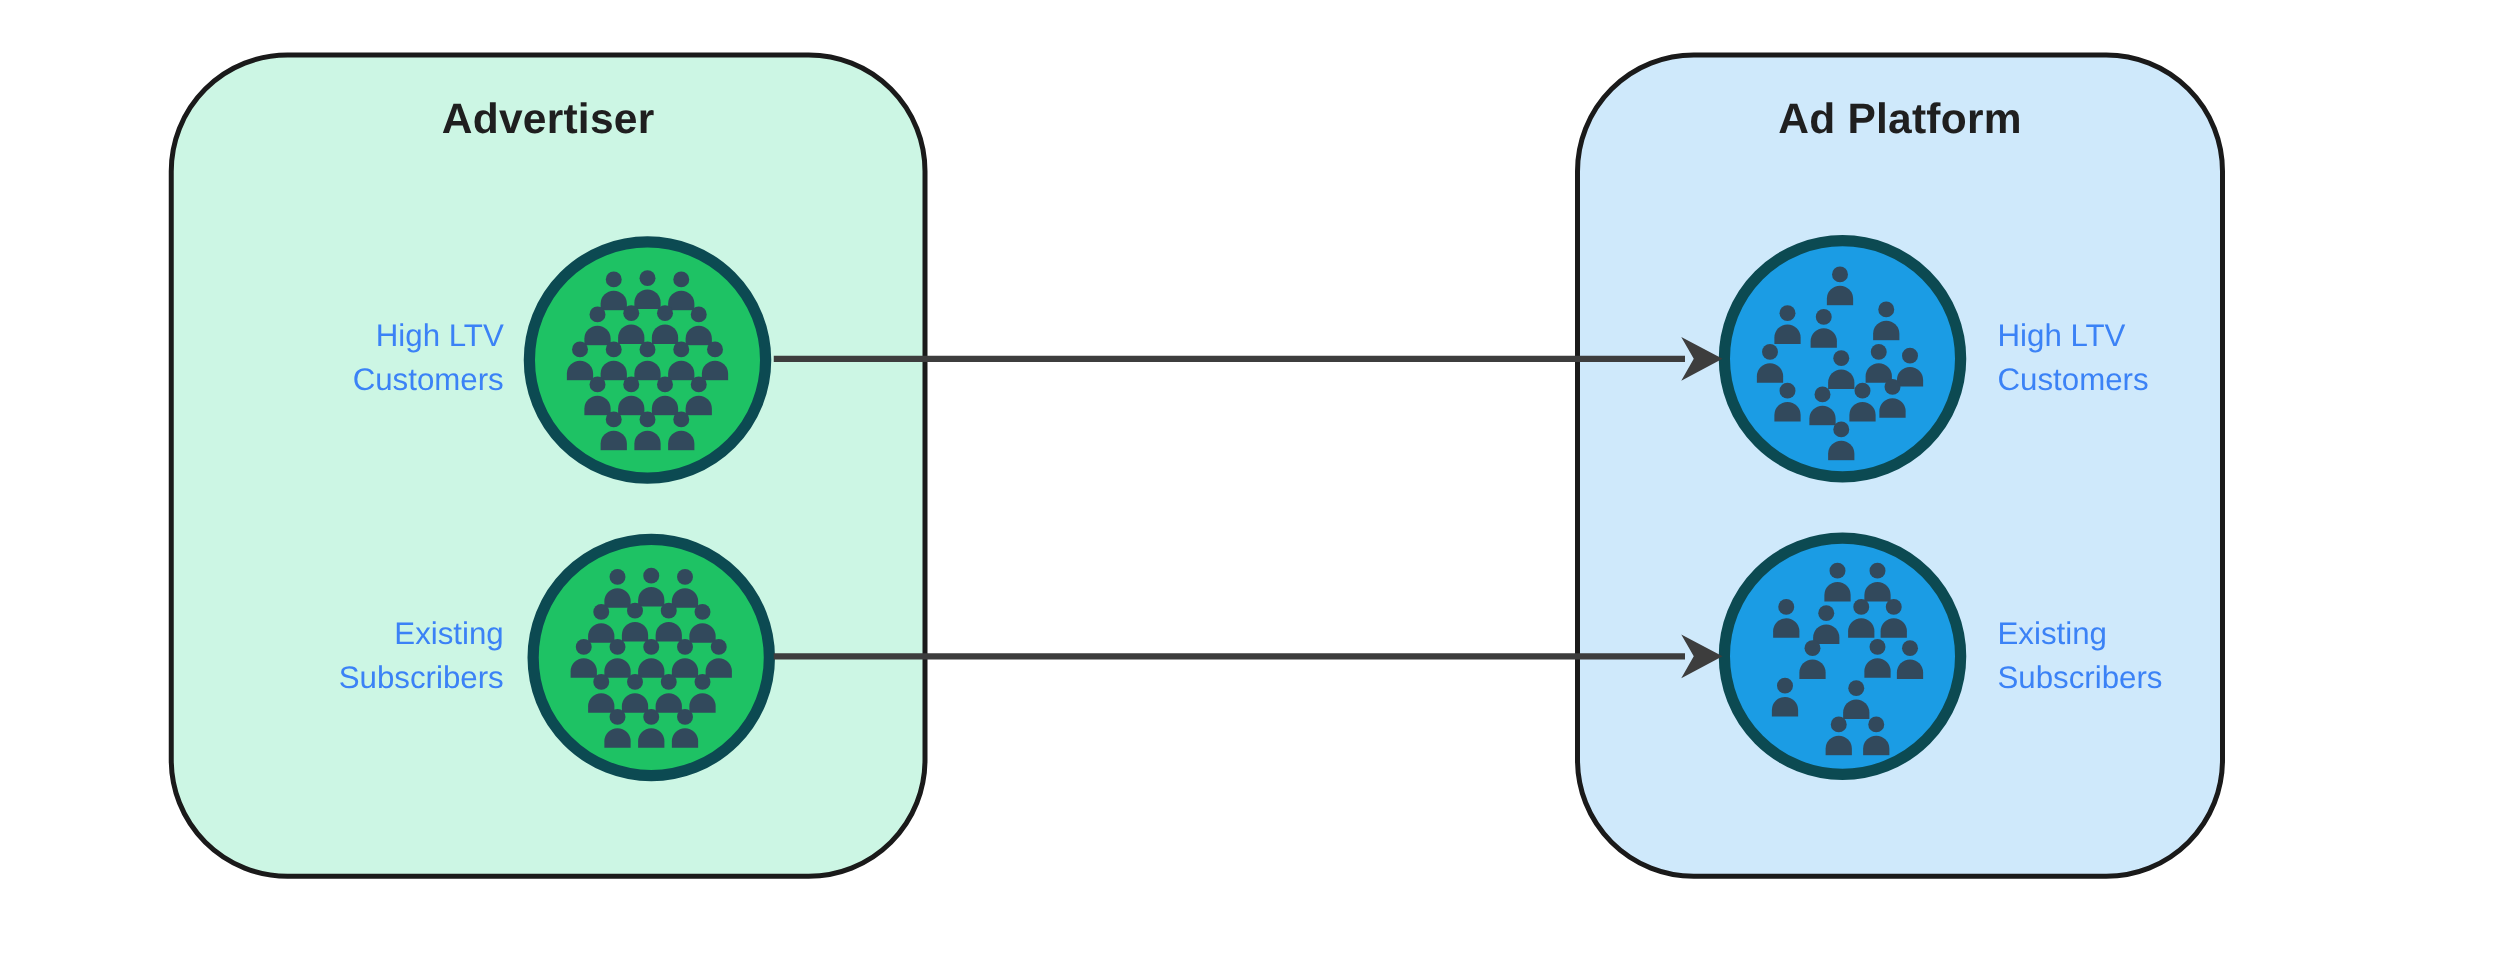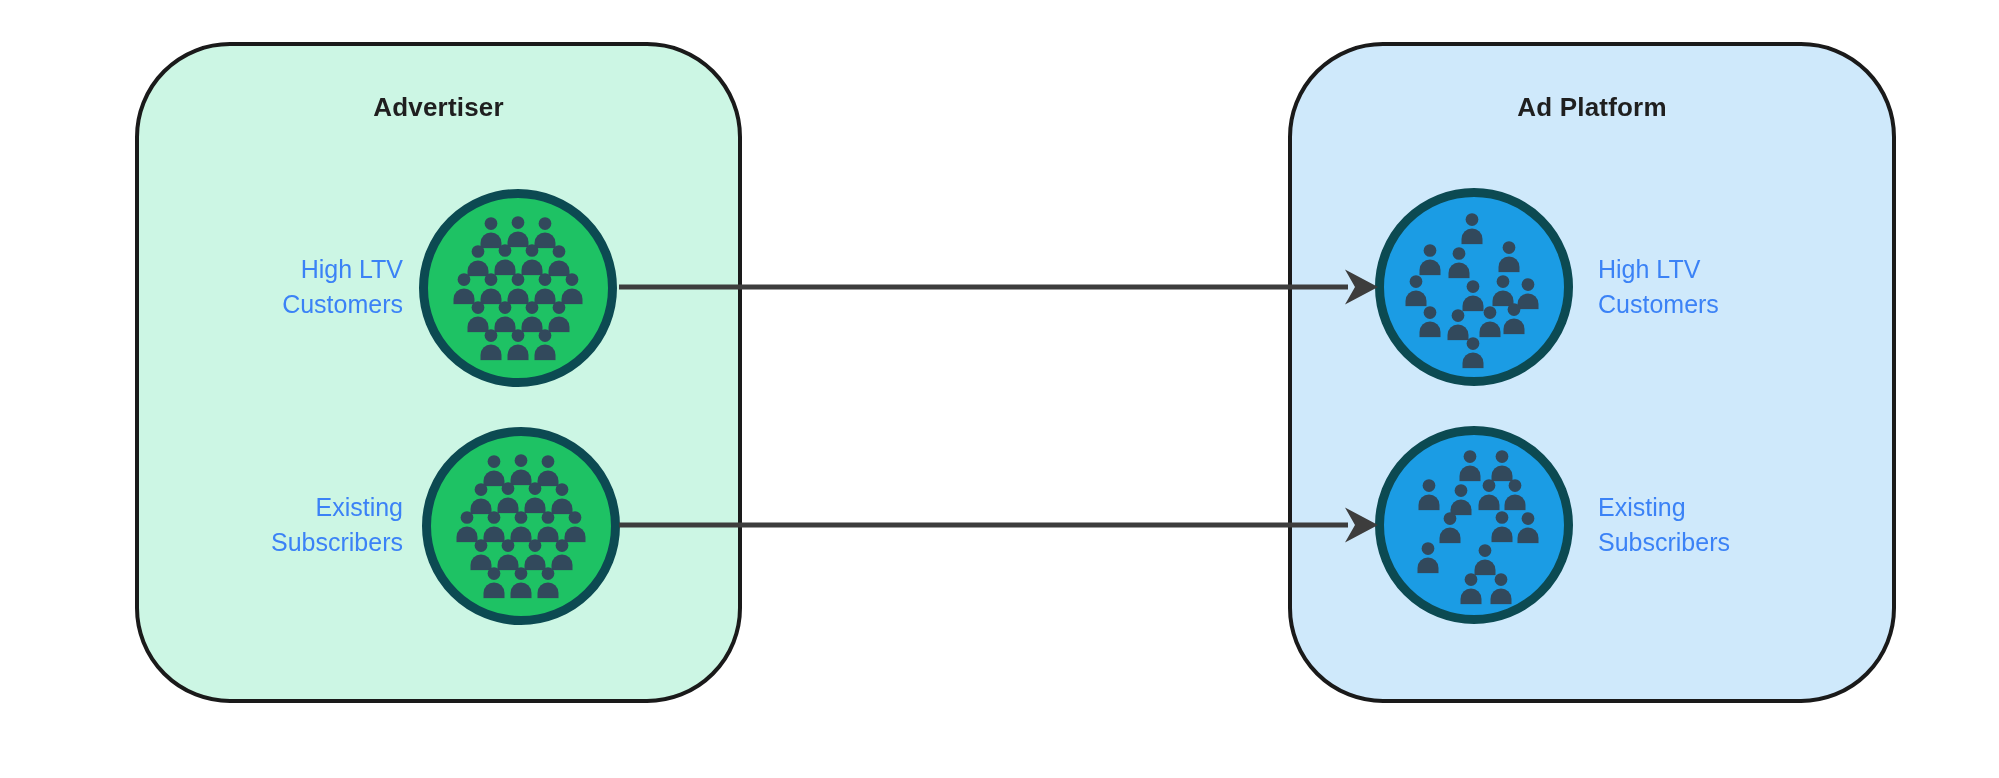--- a/index.html
+++ b/index.html
@@ -19,29 +19,29 @@
     position:absolute;
     top:42px;
     width:607px;
     height:661px;
     border:4px solid #1a1a1a;
     border-radius:95px;
     box-sizing:border-box;
     z-index:1;
   }
   .group-left{ left:135px; }
-  .group-right{ left:1288px; width:608px; }
+  .group-right{ left:1260px; width:520px; }
   .group-title{
     position:absolute;
     top:30px;
     left:0;
     right:0;
-    margin:16px;
+    margin:0;
     text-align:center;
-    font-size:26px;
+    font-size:34px;
     font-weight:700;
     color:#1f1f1f;
     letter-spacing:0.2px;
   }
   .audience-circle{
     position:absolute;
     width:198px;
     height:198px;
     border-radius:50%;
     border:9px solid #0c4a52;

